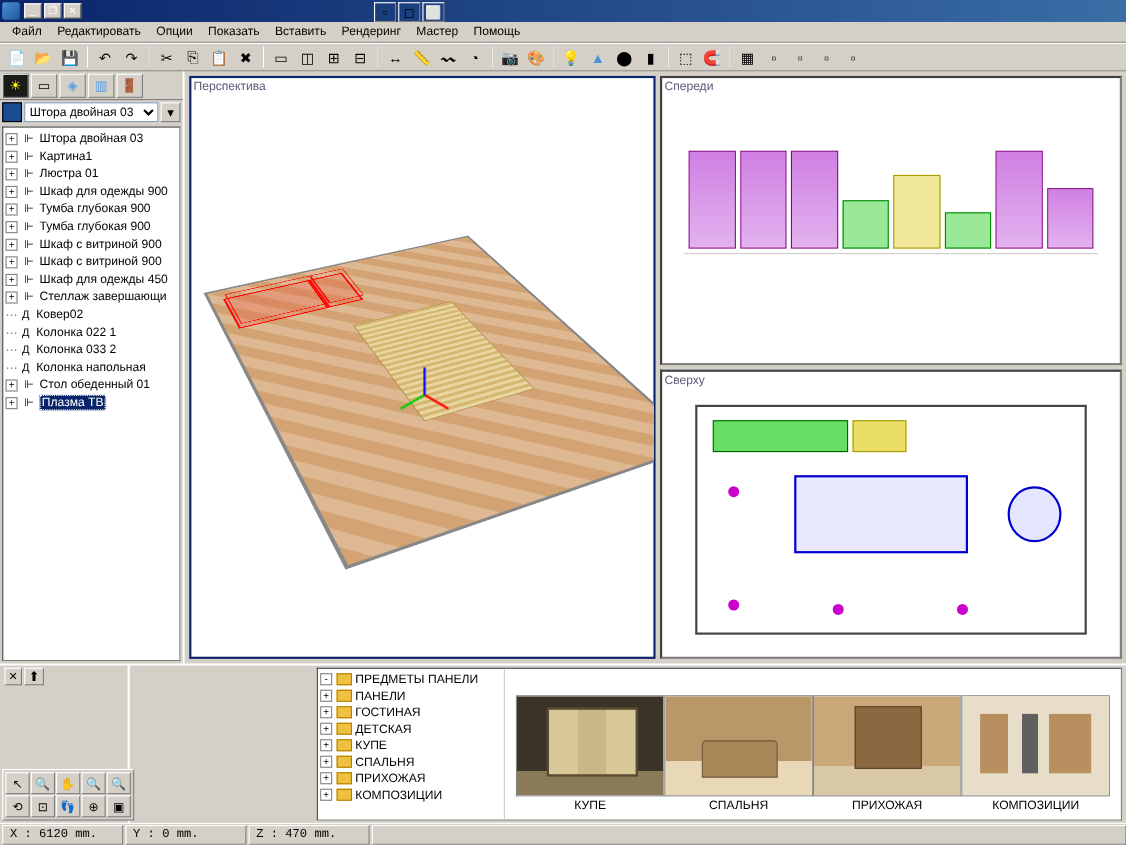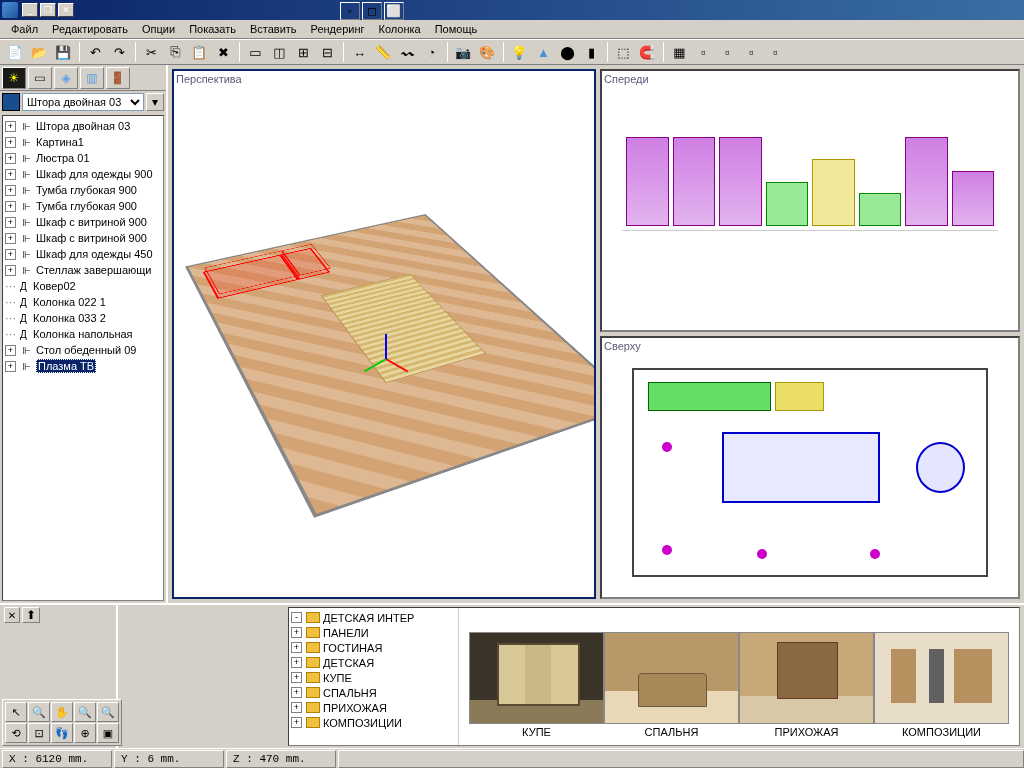--- a/index.html
+++ b/index.html
@@ -83,21 +83,21 @@
   </div>
 </div>
 
 <div class="menubar">
   <div class="menu-item">Файл</div>
   <div class="menu-item">Редактировать</div>
   <div class="menu-item">Опции</div>
   <div class="menu-item">Показать</div>
   <div class="menu-item">Вставить</div>
   <div class="menu-item">Рендеринг</div>
-  <div class="menu-item">Колонка</div>
+  <div class="menu-item">Мастер</div>
   <div class="menu-item">Помощь</div>
 </div>
 
 <div class="toolbar">
   <div class="tb-btn">📄</div>
   <div class="tb-btn">📂</div>
   <div class="tb-btn">💾</div>
   <div class="tb-sep"></div>
   <div class="tb-btn">↶</div>
   <div class="tb-btn">↷</div>
@@ -219,21 +219,21 @@
           <span class="tree-label">Колонка 033 2</span>
         </div>
         <div class="tree-item">
           <span class="tree-dash">⋯</span>
           <span class="tree-ic">Д</span>
           <span class="tree-label">Колонка напольная</span>
         </div>
         <div class="tree-item">
           <span class="tree-exp">+</span>
           <span class="tree-ic">⊩</span>
-          <span class="tree-label">Стол обеденный 09</span>
+          <span class="tree-label">Стол обеденный 01</span>
         </div>
         <div class="tree-item sel">
           <span class="tree-exp">+</span>
           <span class="tree-ic">⊩</span>
           <span class="tree-label">Плазма ТВ</span>
         </div>
       </div>
   </div>
 
   <div class="viewports">
@@ -292,21 +292,21 @@
   <div class="bp-view-tb">
     <div class="lt-btn" style="width:20px;height:18px">▫</div>
     <div class="lt-btn" style="width:20px;height:18px">◻</div>
     <div class="lt-btn" style="width:20px;height:18px">⬜</div>
   </div>
   <div class="bp-tree-area">
     <div class="bp-tree" id="library-tree">
         <div class="bp-tree-row">
           <span class="tree-exp">-</span>
           <span class="bp-folder"></span>
-          <span>ДЕТСКАЯ ИНТЕР</span>
+          <span>ПРЕДМЕТЫ ПАНЕЛИ</span>
         </div>
         <div class="bp-tree-row">
           <span class="tree-exp">+</span>
           <span class="bp-folder"></span>
           <span>ПАНЕЛИ</span>
         </div>
         <div class="bp-tree-row">
           <span class="tree-exp">+</span>
           <span class="bp-folder"></span>
           <span>ГОСТИНАЯ</span>
@@ -374,16 +374,16 @@
   <div class="tp-btn">🔍</div>
   <div class="tp-btn">⟲</div>
   <div class="tp-btn">⊡</div>
   <div class="tp-btn">👣</div>
   <div class="tp-btn">⊕</div>
   <div class="tp-btn">▣</div>
 </div>
 
 <div class="statusbar">
   <div class="status-cell">X : 6120 mm.</div>
-  <div class="status-cell">Y : 6 mm.</div>
+  <div class="status-cell">Y : 0 mm.</div>
   <div class="status-cell">Z : 470 mm.</div>
   <div class="status-cell" style="flex:1"></div>
 </div>
 
 </body></html>

